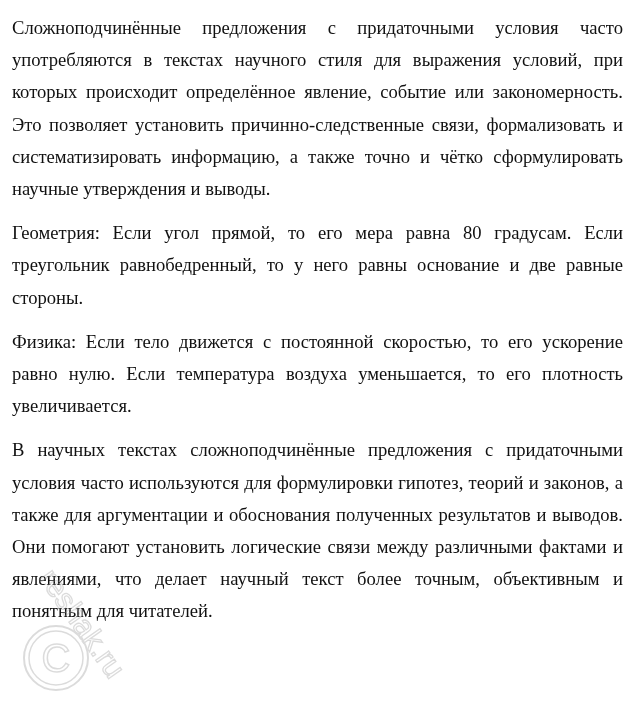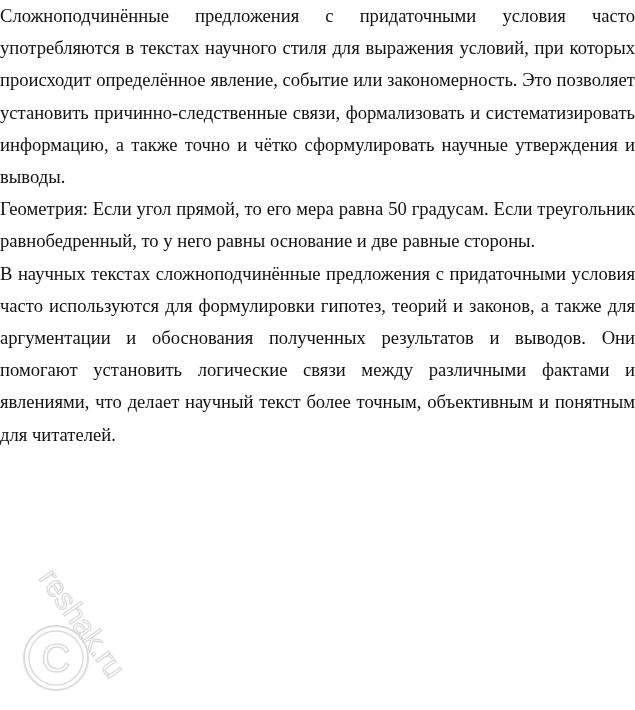--- a/index.html
+++ b/index.html
@@ -2,33 +2,34 @@
 <html><head>
 <meta charset="utf-8">
 <style>
   html, body { margin: 0; padding: 0; background: #ffffff; }
   body { width: 635px; height: 710px; overflow: hidden; position: relative; }
   .doc {
     position: absolute; left: 0; top: 0; width: 635px;
     font-family: "Liberation Serif", "DejaVu Serif", serif;
     font-size: 18.6px; line-height: 32.2px; color: #111111;
   }
-  .para { margin: 0; text-align: justify; text-align-last: left; }
+  .para { margin: 12px; text-align: justify; text-align-last: left; }
   .watermark {
     position: absolute; left: 18px; top: 548px; width: 130px; height: 150px;
     pointer-events: none; opacity: 0.35;
   }
   .watermark svg { width: 100%; height: 100%; }
 </style>
 </head>
 <body>
 
 <div class="doc">
   <p class="para">Сложноподчинённые предложения с придаточными условия часто употребляются в текстах научного стиля для выражения условий, при которых происходит определённое явление, событие или закономерность. Это позволяет установить причинно-следственные связи, формализовать и систематизировать информацию, а также точно и чётко сформулировать научные утверждения и выводы.</p>
-  <p class="para">Геометрия: Если угол прямой, то его мера равна 50 градусам. Если треугольник равнобедренный, то у него равны основание и две равные стороны.</p>
+  <p class="para">Геометрия: Если угол прямой, то его мера равна 80 градусам. Если треугольник равнобедренный, то у него равны основание и две равные стороны.</p>
+  <p class="para">Физика: Если тело движется с постоянной скоростью, то его ускорение равно нулю. Если температура воздуха уменьшается, то его плотность увеличивается.</p>
   <p class="para">В научных текстах сложноподчинённые предложения с придаточными условия часто используются для формулировки гипотез, теорий и законов, а также для аргументации и обоснования полученных результатов и выводов. Они помогают установить логические связи между различными фактами и явлениями, что делает научный текст более точным, объективным и понятным для читателей.</p>
 </div>
 
 <div class="watermark">
   <svg viewBox="0 0 130 150">
     <circle cx="38" cy="110" r="32" fill="none" stroke="#9a9a9a" stroke-width="2"></circle>
     <circle cx="38" cy="110" r="27" fill="none" stroke="#9a9a9a" stroke-width="1.5"></circle>
     <text x="38" y="124" text-anchor="middle" font-family="Liberation Sans, sans-serif" font-size="40" fill="none" stroke="#9a9a9a" stroke-width="1.5">C</text>
     <text x="20" y="30" transform="rotate(55 20 30)" font-family="Liberation Sans, sans-serif" font-size="30" fill="none" stroke="#9a9a9a" stroke-width="1.3">reshak.ru</text>
   </svg>

